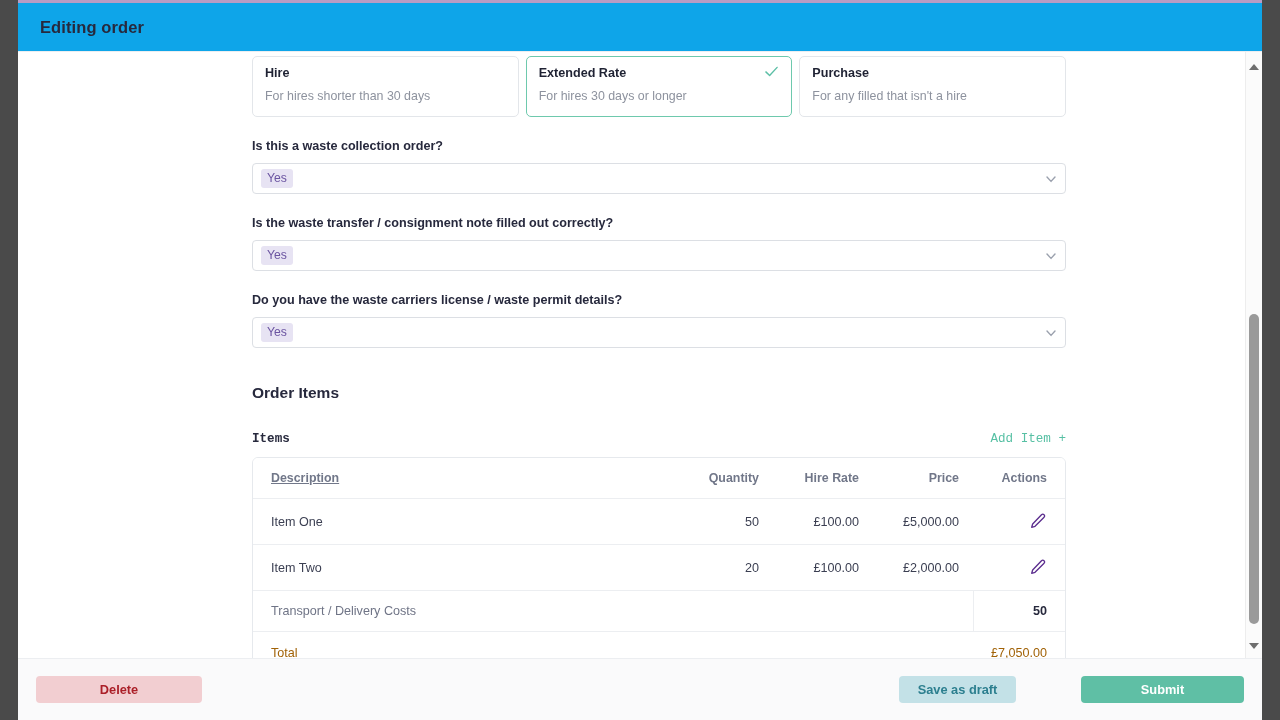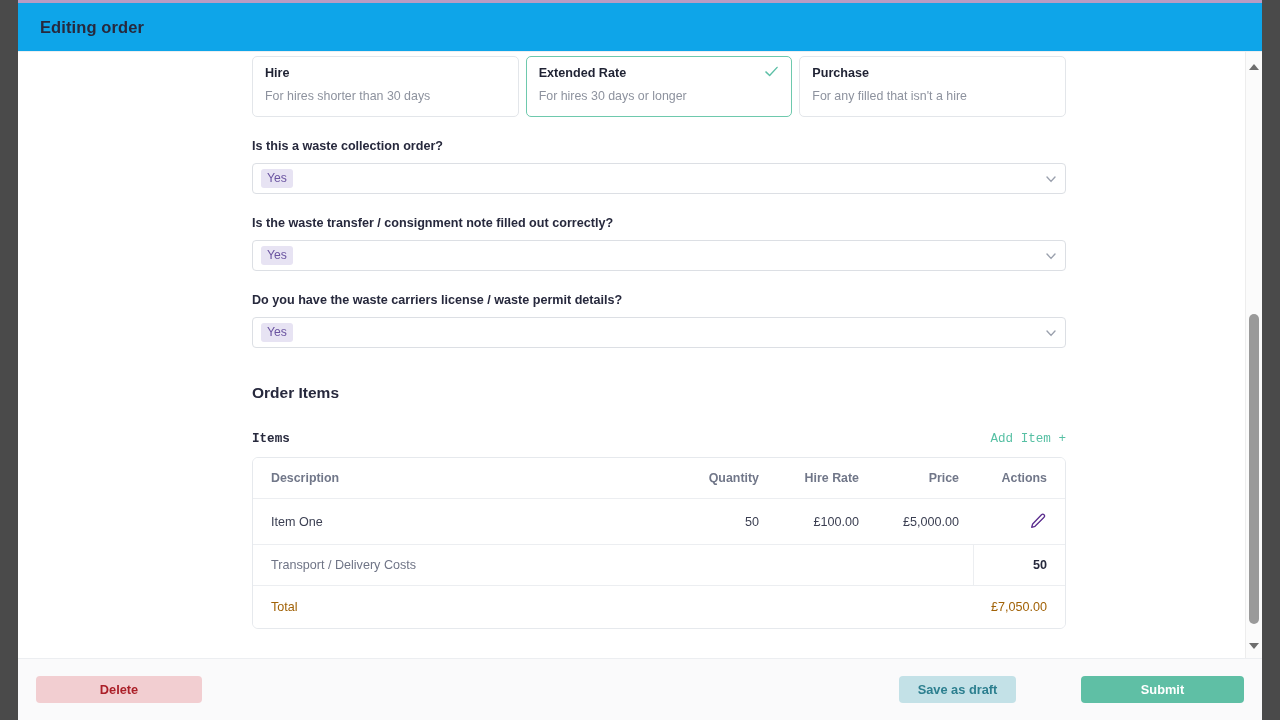--- a/index.html
+++ b/index.html
@@ -180,21 +180,21 @@
   table { width: 100%; border-collapse: collapse; }
   thead th {
     font-size: 12.4px;
     font-weight: bold;
     color: #717789;
     text-align: right;
     padding: 13px 0 13px 0;
     background: #fff;
     border-bottom: 1px solid #eceef1;
   }
-  thead th.col-desc { text-align: left; padding-left: 18px; }
+  thead th.col-desc { text-align: left; padding-left: 18px; text-decoration: underline; }
   thead th.col-qty   { width: 100px; padding-right: 14px; }
   thead th.col-rate  { width: 100px; padding-right: 14px; }
   thead th.col-price { width: 100px; padding-right: 14px; }
   thead th.col-act   { width: 92px; padding-right: 18px; }
 
   tbody td {
     font-size: 12.6px;
     color: #3b3f52;
     padding: 13px 0;
     text-align: right;
@@ -416,20 +416,33 @@
                 <td class="col-rate">£100.00</td>
                 <td class="col-price">£5,000.00</td>
                 <td class="col-act">
                   <span class="edit-icon">
                     <svg viewBox="0 0 20 20" width="19" height="19">
                       <path d="M14.2 2.9 a1.9 1.9 0 0 1 2.7 2.7 L7.4 15.1 l-3.5 1 1-3.5 Z" fill="none" stroke="#5b2d8e" stroke-width="1.4" stroke-linejoin="round"></path>
                     </svg>
                   </span>
                 </td>
               </tr>
+              <tr>
+                <td class="col-desc">Item Two</td>
+                <td class="col-qty">20</td>
+                <td class="col-rate">£100.00</td>
+                <td class="col-price">£2,000.00</td>
+                <td class="col-act">
+                  <span class="edit-icon">
+                    <svg viewBox="0 0 20 20" width="19" height="19">
+                      <path d="M14.2 2.9 a1.9 1.9 0 0 1 2.7 2.7 L7.4 15.1 l-3.5 1 1-3.5 Z" fill="none" stroke="#5b2d8e" stroke-width="1.4" stroke-linejoin="round"></path>
+                    </svg>
+                  </span>
+                </td>
+              </tr>
               <tr class="transport-row">
                 <td class="transport-label" colspan="4">Transport / Delivery Costs</td>
                 <td class="transport-value">50</td>
               </tr>
               <tr class="total-row">
                 <td class="total-label" colspan="3">Total</td>
                 <td class="total-value" colspan="2">£7,050.00</td>
               </tr>
             </tbody>
           </table>

